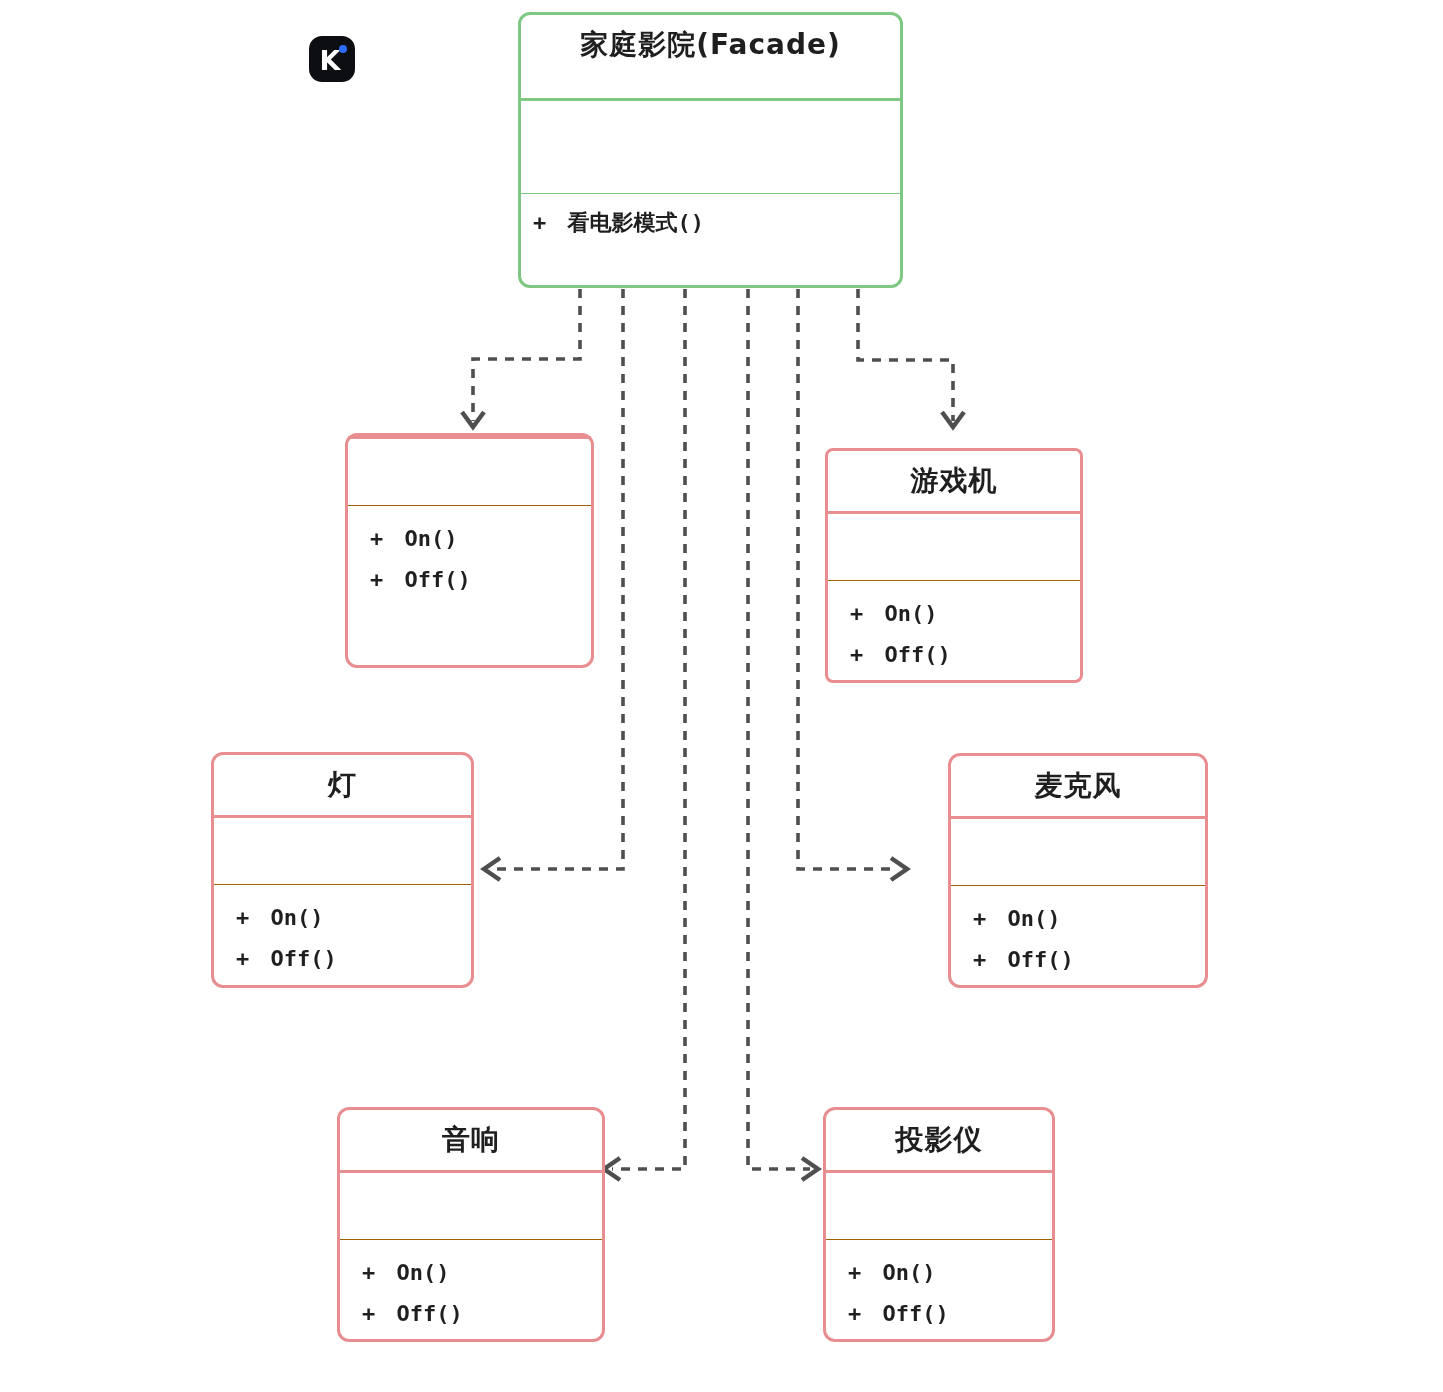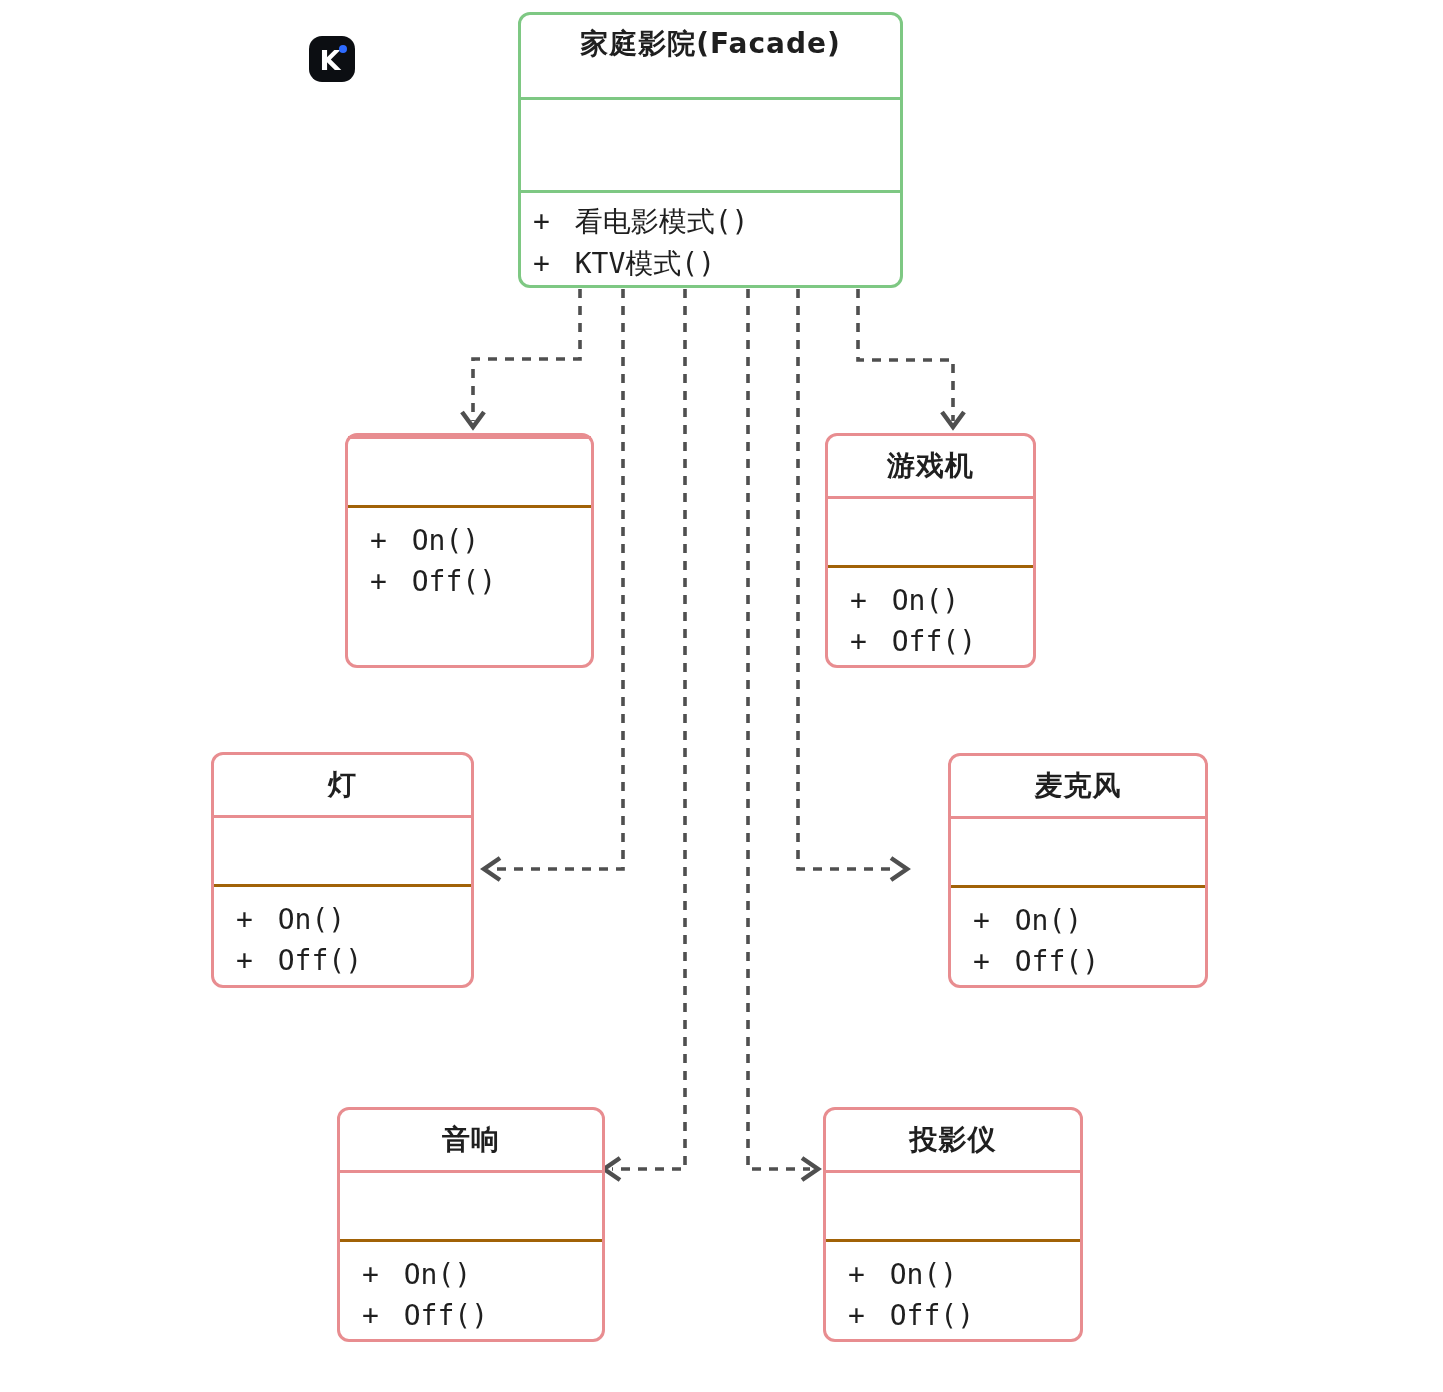--- a/index.html
+++ b/index.html
@@ -30,44 +30,44 @@
     border:3px solid #e88d90;box-sizing:border-box;
     display:flex;flex-direction:column;
   }
   .uml-box.green{border-color:#7ec883;gap:24px;}
   .uml-title{
     display:flex;align-items:center;justify-content:center;
     font-weight:bold;font-size:28px;letter-spacing:1px;
   }
   .uml-attrs{border-top:3px solid #e88d90;}
   .uml-methods{
-    border-top:3px solid #a16207;flex:1;
+    border-top:1px solid #a16207;flex:1;
     font-family:"DejaVu Sans Mono","Liberation Mono",monospace;
-    font-size:28px;word-spacing:8px;
+    font-size:22px;word-spacing:8px;font-weight:bold;
   }
   .green .uml-attrs,.green .uml-methods{border-top-color:#7ec883;}
   .uml-method{white-space:pre;}
 
   
   .facade{left:518px;top:12px;width:385px;height:276px;}
   .facade .uml-title{height:59px;}
   .facade .uml-attrs{height:68px;}
   .facade .uml-methods{padding:8px 0 0 12px;line-height:42px;}
 
   
   .sub .uml-title{height:60px;}
   .sub .uml-attrs{height:66px;}
   .sub .uml-methods{padding:12px 0 0 22px;line-height:41px;}
 
   .box-tv{left:345px;top:433px;width:249px;height:235px;}
-  .box-game{left:825px;top:433px;width:211px;height:235px;}
+  .box-game{left:825px;top:448px;width:258px;height:235px;border-radius:8px;}
   .box-lamp{left:211px;top:752px;width:263px;height:236px;}
   .box-mic{left:948px;top:753px;width:260px;height:235px;}
   .box-speaker{left:337px;top:1107px;width:268px;height:235px;}
-  .box-projector{left:823px;top:1107px;width:260px;height:235px;}
+  .box-projector{left:823px;top:1107px;width:232px;height:235px;}
 
   
   #connector-layer{position:absolute;left:0;top:0;width:1443px;height:1392px;pointer-events:none;}
   .conn{stroke:#4f4f4f;stroke-width:3.6;fill:none;stroke-dasharray:9 8;}
   .arrowhead{stroke:#4f4f4f;stroke-width:4.5;fill:none;stroke-linecap:butt;stroke-linejoin:miter;}
 </style>
 </head>
 <body>
 
 <div id="canvas">
@@ -96,21 +96,20 @@
 
     <path class="conn" d="M748 289 V1169 H810"></path>
     <polyline class="arrowhead" points="802,1158 818,1169 802,1180"></polyline>
   </svg>
 
   <div class="uml-box green facade">
     <div class="uml-title">家庭影院(Facade)</div>
     <div class="uml-attrs"></div>
     <div class="uml-methods">
       <div class="uml-method">+ 看电影模式()</div>
-      <div class="uml-method">+ KTV模式()</div>
     </div>
   </div>
 
   <div class="uml-box sub box-tv">
     <div class="uml-attrs"></div>
     <div class="uml-methods">
       <div class="uml-method">+ On()</div>
       <div class="uml-method">+ Off()</div>
     </div>
   </div>

